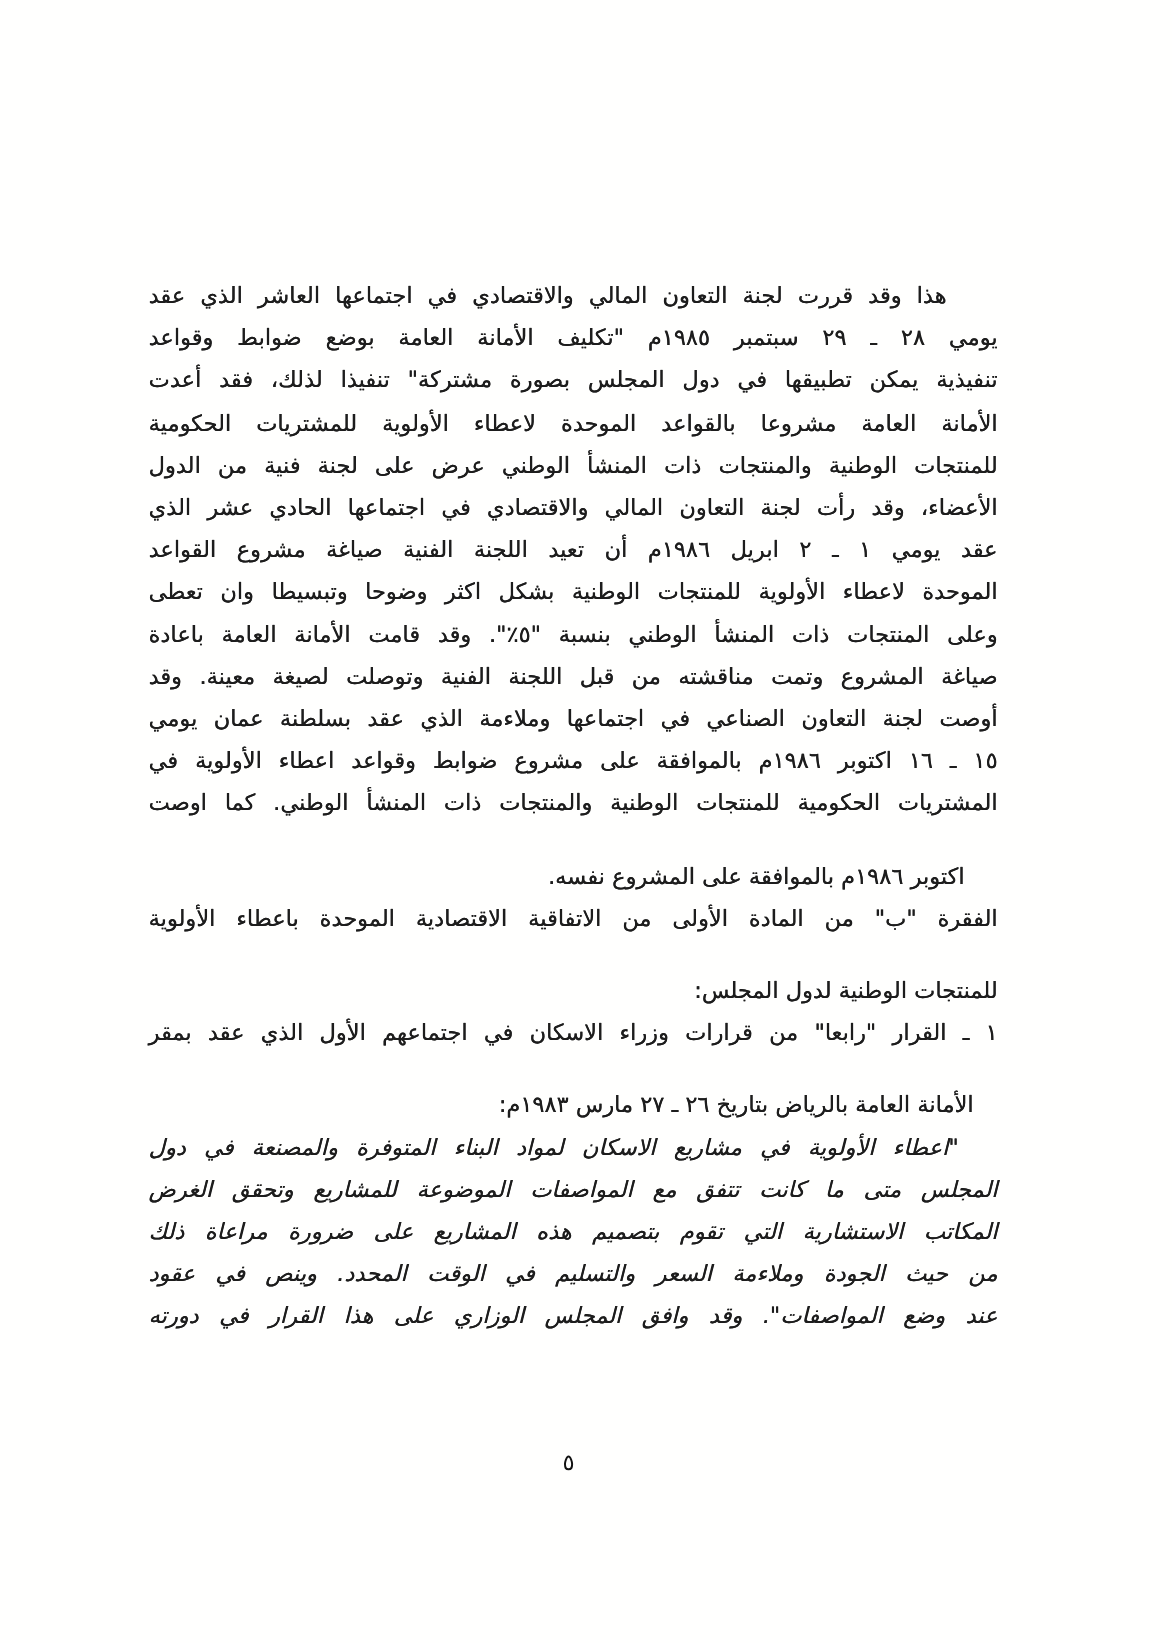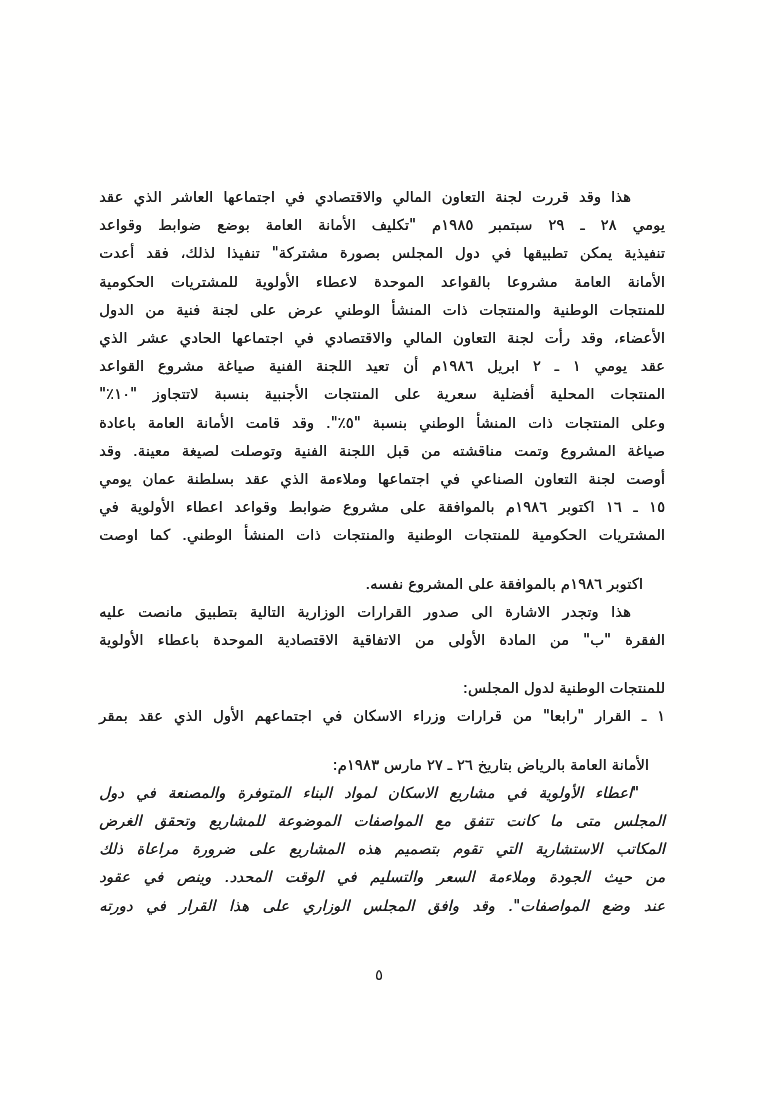--- a/index.html
+++ b/index.html
@@ -58,28 +58,27 @@
 <div class="page">
 
   <div class="textblock">
     <div class="line pi">هذا وقد قررت لجنة التعاون المالي والاقتصادي في اجتماعها العاشر الذي عقد</div>
     <div class="line">يومي ٢٨ ـ ٢٩ سبتمبر ١٩٨٥م "تكليف الأمانة العامة بوضع ضوابط وقواعد</div>
     <div class="line">تنفيذية يمكن تطبيقها في دول المجلس بصورة مشتركة" تنفيذا لذلك، فقد أعدت</div>
     <div class="line">الأمانة العامة مشروعا بالقواعد الموحدة لاعطاء الأولوية للمشتريات الحكومية</div>
     <div class="line">للمنتجات الوطنية والمنتجات ذات المنشأ الوطني عرض على لجنة فنية من الدول</div>
     <div class="line">الأعضاء، وقد رأت لجنة التعاون المالي والاقتصادي في اجتماعها الحادي عشر الذي</div>
     <div class="line">عقد يومي ١ ـ ٢ ابريل ١٩٨٦م أن تعيد اللجنة الفنية صياغة مشروع القواعد</div>
-    <div class="line">المنتجات المحلية أفضلية سعرية على المنتجات الأجنبية بنسبة لاتتجاوز "١٠٪"</div>
+    <div class="line">الموحدة لاعطاء الأولوية للمنتجات الوطنية بشكل اكثر وضوحا وتبسيطا وان تعطى</div>
     <div class="line">وعلى المنتجات ذات المنشأ الوطني بنسبة "٥٪". وقد قامت الأمانة العامة باعادة</div>
     <div class="line">صياغة المشروع وتمت مناقشته من قبل اللجنة الفنية وتوصلت لصيغة معينة. وقد</div>
     <div class="line">أوصت لجنة التعاون الصناعي في اجتماعها وملاءمة الذي عقد بسلطنة عمان يومي</div>
     <div class="line">١٥ ـ ١٦ اكتوبر ١٩٨٦م بالموافقة على مشروع ضوابط وقواعد اعطاء الأولوية في</div>
     <div class="line">المشتريات الحكومية للمنتجات الوطنية والمنتجات ذات المنشأ الوطني. كما اوصت</div>
     <div class="line nj i16">اكتوبر ١٩٨٦م بالموافقة على المشروع نفسه.</div>
-    <div class="line pi">هذا وتجدر الاشارة الى صدور القرارات الوزارية التالية بتطبيق مانصت عليه</div>
     <div class="line">الفقرة "ب" من المادة الأولى من الاتفاقية الاقتصادية الموحدة باعطاء الأولوية</div>
     <div class="line nj">للمنتجات الوطنية لدول المجلس:</div>
     <div class="line">١ ـ القرار "رابعا" من قرارات وزراء الاسكان في اجتماعهم الأول الذي عقد بمقر</div>
     <div class="line nj i21">الأمانة العامة بالرياض بتاريخ ٢٦ ـ ٢٧ مارس ١٩٨٣م:</div>
     <div class="line i22 quote">"اعطاء الأولوية في مشاريع الاسكان لمواد البناء المتوفرة والمصنعة في دول</div>
     <div class="line quote">المجلس متى ما كانت تتفق مع المواصفات الموضوعة للمشاريع وتحقق الغرض</div>
     <div class="line quote">المكاتب الاستشارية التي تقوم بتصميم هذه المشاريع على ضرورة مراعاة ذلك</div>
     <div class="line quote">من حيث الجودة وملاءمة السعر والتسليم في الوقت المحدد. وينص في عقود</div>
     <div class="line quote">عند وضع المواصفات". وقد وافق المجلس الوزاري على هذا القرار في دورته</div>
   </div>

